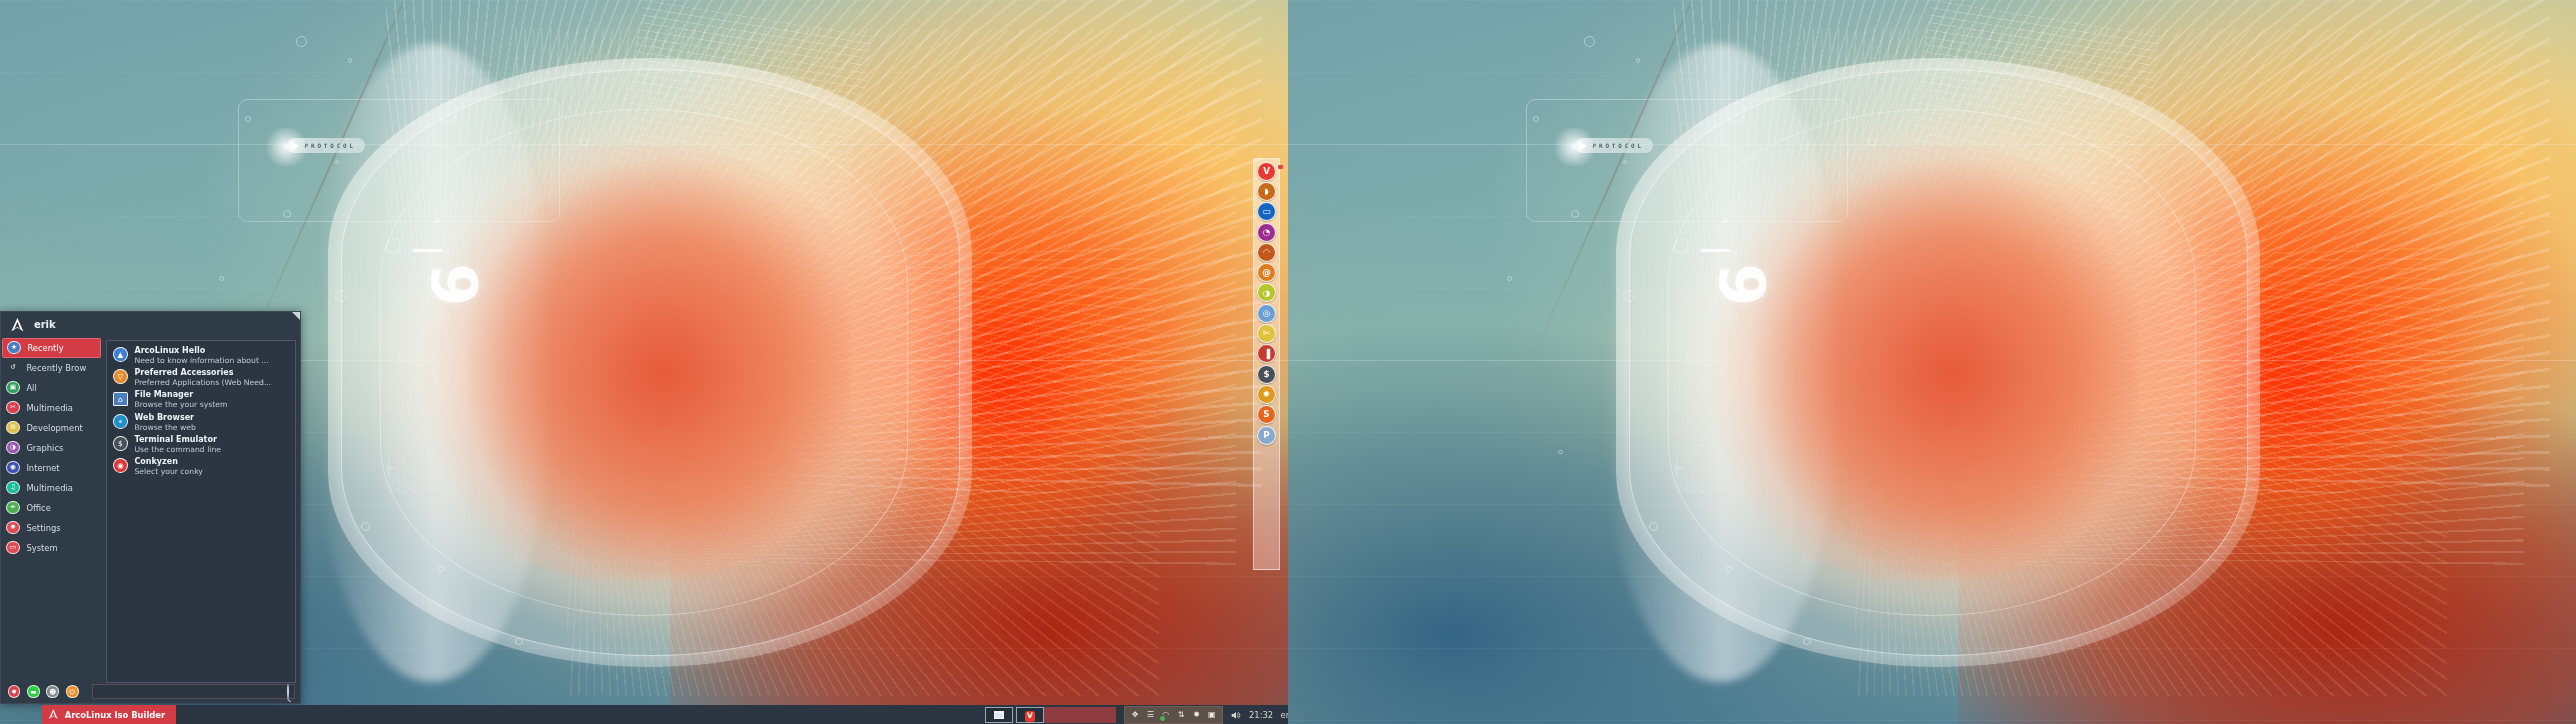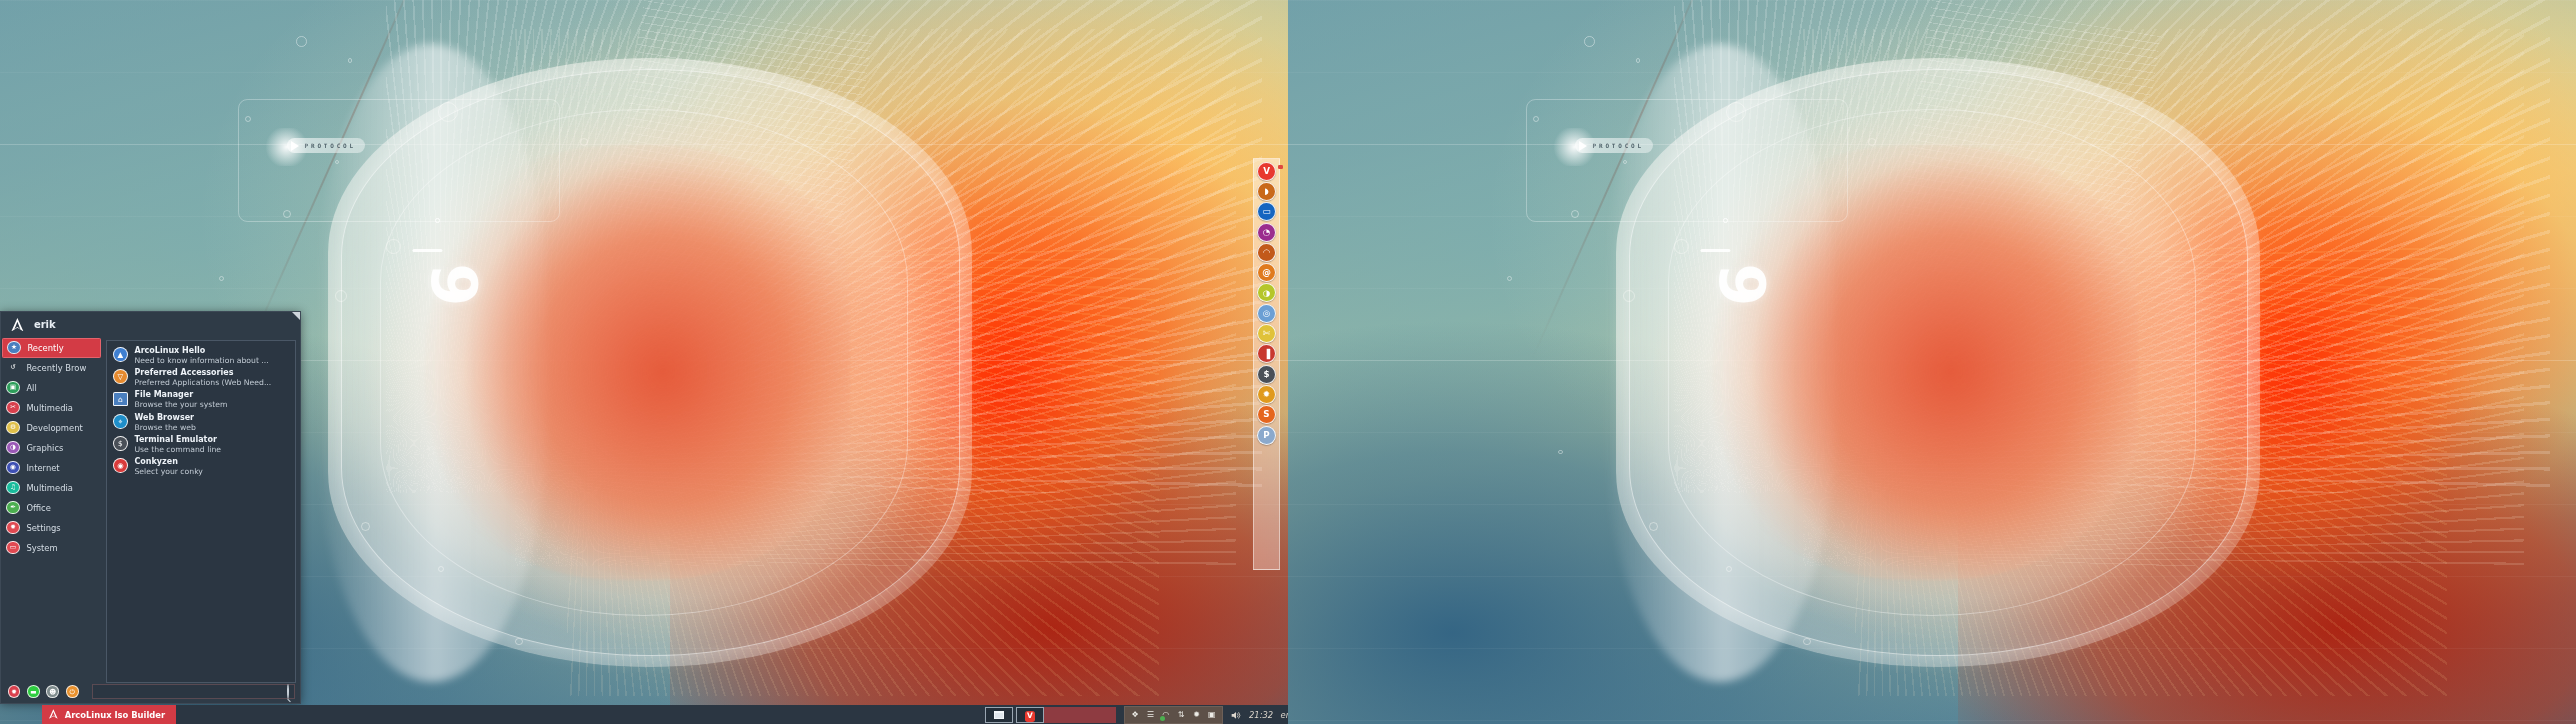--- a/index.html
+++ b/index.html
@@ -187,21 +187,21 @@
   .tb-launcher .lbl { color:#fff; font-size:8.4px; font-weight:700; }
   .tb-mid { flex:1; }
   .tb-wins { display:flex; align-items:center; gap:2.7px; }
   .tb-win { width:28px; height:16px; background:#232e39; border:0.7px solid #9aa6b2;
     display:flex; align-items:center; justify-content:center; cursor:pointer; }
   .tb-active { width:72px; height:16px; background:#8e3b41; cursor:pointer; }
   .tb-tray { display:flex; align-items:center; gap:4.7px; height:17.4px; padding:0 4.7px;
     background:#5d5048; border:0.7px solid #6d6058; margin-left:8px; }
   .tray-i { width:10.7px;height:10.7px; display:flex;align-items:center;justify-content:center;
     color:#ecebe6; font-size:8px; cursor:pointer; position:relative; }
-  .tb-right { display:flex; align-items:center; gap:7.4px; padding:0 6.7px 0 8px;font-style:italic; }
+  .tb-right { display:flex; align-items:center; gap:7.4px; padding:0 6.7px 0 8px; }
   .tb-clock { color:#dcd6cd; font-size:8.4px; }
   .tb-user  { color:#dcd6cd; font-size:8.4px; }
   .tb-spacer-right { width:27px; height:20px; background:#3d6f8c; }
   .arch-logo { display:block; }
 </style>
 </head>
 <body>
 
 <div id="root">
 

